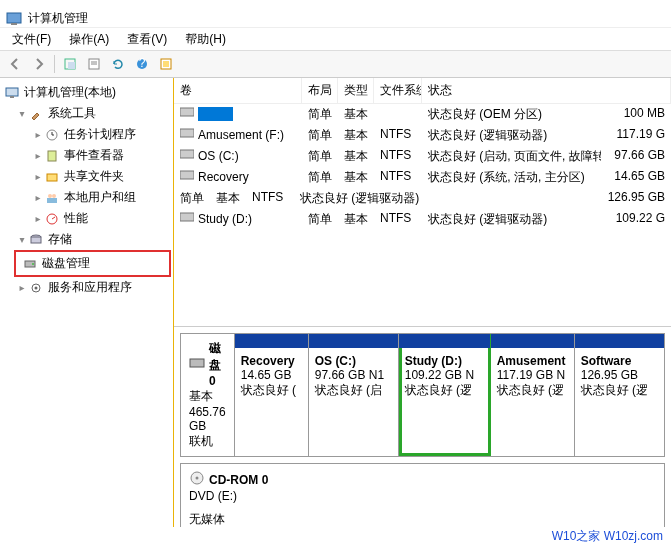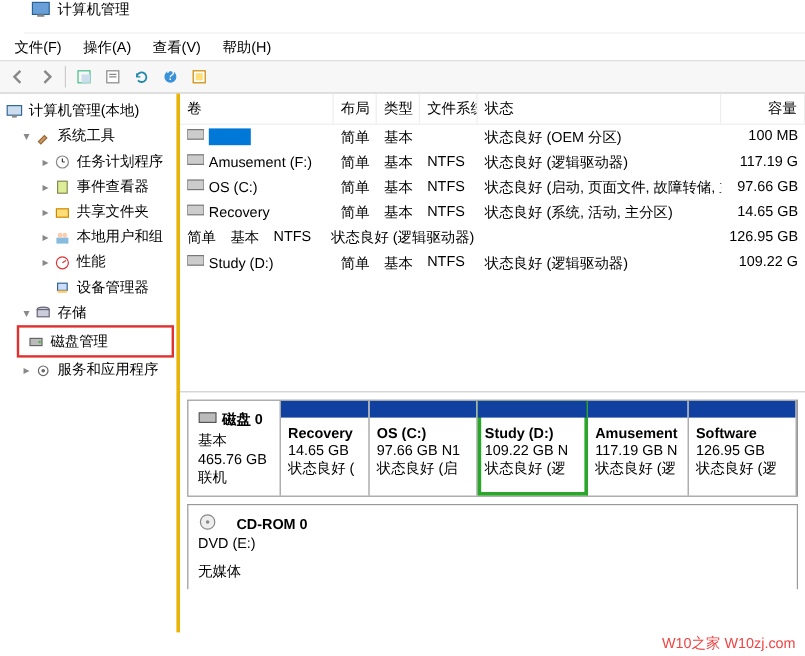--- a/index.html
+++ b/index.html
@@ -1,26 +1,26 @@
 <!DOCTYPE html>
 <html><head>
 <meta charset="utf-8">
 <style>
 * { margin: 0; padding: 0; box-sizing: border-box; font-family: "Microsoft YaHei", "SimSun", Arial, sans-serif; font-size: 12px; }
 body { background: #fff; width: 671px; height: 547px; overflow: hidden; position: relative; }
-.titlebar { height: 28px; display: flex; align-items: flex-start; padding: 0 6px; background: #fff; border-bottom: 1px solid #eee; margin-left: 20px; }
+.titlebar { height: 28px; display: flex; align-items: flex-end; padding: 0 6px; background: #fff; border-bottom: 1px solid #eee; }
 .app-icon { width: 16px; height: 16px; margin-right: 6px; display: inline-flex; }
 .app-icon svg { width: 16px; height: 16px; }
 .menubar { height: 22px; display: flex; align-items: flex-end; padding: 0 4px; gap: 2px; }
 .menubar span { padding: 2px 8px; cursor: default; }
 .toolbar { height: 28px; display: flex; align-items: center; padding: 2px 4px; gap: 2px; border-top: 1px solid #ddd; border-bottom: 1px solid #ccc; background: #f7f7f7; }
 .tb-btn { width: 22px; height: 22px; display: inline-flex; align-items: center; justify-content: center; border: 1px solid transparent; }
 .tb-sep { width: 1px; height: 18px; background: #ccc; margin: 0 2px; }
 .content { display: flex; height: calc(100% - 78px - 20px); }
-.sidebar { width: 150px; border-right: 3px solid #eab308; padding: 4px 2px; overflow: hidden; }
+.sidebar { width: 174px; border-right: 1px solid #eab308; padding: 4px 2px; overflow: hidden; }
 .tree-item { display: flex; align-items: center; padding: 2px 0; white-space: nowrap; cursor: default; }
 .tree-item .exp { width: 12px; text-align: center; color: #888; font-size: 10px; }
 .tree-item .ticon { width: 16px; height: 16px; margin-right: 4px; display: inline-flex; align-items: center; justify-content: center; }
 .tree-item.l0 { padding-left: 2px; }
 .tree-item.l1 { padding-left: 14px; }
 .tree-item.l2 { padding-left: 30px; }
 .highlight-box { border: 2px solid #e03030; padding: 1px 2px; margin-left: 12px; }
 .main { flex: 1; display: flex; flex-direction: column; overflow: hidden; }
 .vol-table { flex: 1; overflow: hidden; border-bottom: 1px solid #ccc; }
 .vt-head { display: flex; background: #fff; border-bottom: 1px solid #eee; }
@@ -36,21 +36,21 @@
 .col-cap { width: 70px; text-align: right; }
 .sel { background: #0078d7; color: #fff; display: inline-block; padding: 0 30px 0 2px; }
 .disk-panel { height: 200px; overflow: hidden; }
 .disk-row { display: flex; border: 1px solid #999; margin: 6px; }
 .disk-label { width: 118px; padding: 6px 8px; border-right: 1px solid #999; }
 .disk-parts { flex: 1; display: flex; }
 .part { border-right: 1px solid #999; padding: 4px 6px; overflow: hidden; white-space: nowrap; position: relative; }
 .part .topbar { position: absolute; top: 0; left: 0; right: 0; height: 14px; background: #1040a0; }
 .part .pcontent { margin-top: 16px; }
 .part.green-sel { outline: 3px solid #2aa62a; outline-offset: -3px; }
-.watermark { position: absolute; bottom: 2px; right: 8px; color: #ef4444; font-size: 12px; }
+.watermark { position: absolute; bottom: 2px; right: 8px; color: #1d4ed8; font-size: 12px; }
 </style>
 </head>
 <body>
 
 <div class="titlebar">
   <span class="app-icon">
     <svg viewBox="0 0 16 16">
         <rect x="1" y="2" width="14" height="10" fill="#6aa0d8" stroke="#27619a"></rect>
         <rect x="5" y="12" width="6" height="2" fill="#888"></rect>
       </svg>
@@ -173,30 +173,20 @@
     </div>
     <div class="tree-item l2">
       <span class="exp">▸</span>
       <span class="ticon">
           <svg width="14" height="14">
             <circle cx="7" cy="7" r="5" fill="none" stroke="#d33"></circle>
             <line x1="7" y1="7" x2="10" y2="5" stroke="#d33"></line>
           </svg>
         </span>
       <span>性能</span>
-    </div>
-    <div class="tree-item l2">
-      <span class="exp"> </span>
-      <span class="ticon">
-          <svg width="14" height="14">
-            <rect x="3" y="3" width="8" height="6" fill="#cdf" stroke="#369"></rect>
-            <rect x="3" y="9" width="8" height="2" fill="#fc6"></rect>
-          </svg>
-        </span>
-      <span>设备管理器</span>
     </div>
     <div class="tree-item l1">
       <span class="exp">▾</span>
       <span class="ticon">
           <svg width="14" height="14">
             <ellipse cx="7" cy="4" rx="5" ry="2" fill="#ccd" stroke="#667"></ellipse>
             <rect x="2" y="4" width="10" height="6" fill="#ccd" stroke="#667"></rect>
           </svg>
         </span>
       <span>存储</span>
@@ -225,21 +215,20 @@
   </div>
 
   <div class="main">
     <div class="vol-table">
       <div class="vt-head">
         <div class="col-vol">卷</div>
         <div class="col-lay">布局</div>
         <div class="col-typ">类型</div>
         <div class="col-fs">文件系统</div>
         <div class="col-stat">状态</div>
-        <div class="col-cap">容量</div>
       </div>
       <div id="vol-body">
           <div class="vt-row">
             <div class="col-vol"><span class="vicon">
                 <svg width="14" height="12">
                   <rect x="0" y="2" width="14" height="8" fill="#ccc" stroke="#777"></rect>
                 </svg>
               </span><span class="sel">&nbsp;</span></div>
             <div class="col-lay">简单</div>
             <div class="col-typ">基本</div>
@@ -337,21 +326,21 @@
             </div>
             <div class="part" style="width: 90px;">
               <div class="topbar"></div>
               <div class="pcontent"><b>Software</b><br>126.95 GB<br>状态良好 (逻</div>
             </div>
           </div>
       </div>
 
       <div class="disk-row" style="border-bottom:none">
         <div class="disk-label" style="border-right:none">
-          <div style="display:flex;align-items:center;gap:16px">
+          <div style="display:flex;align-items:center;gap:4px">
             <span><svg width="16" height="16">
                   <circle cx="8" cy="8" r="6" fill="#eee" stroke="#888"></circle>
                   <circle cx="8" cy="8" r="1.5" fill="#888"></circle>
                 </svg></span>
             <b>CD-ROM 0</b>
           </div>
           <div>DVD (E:)</div>
           <div style="height:8px"></div>
           <div>无媒体</div>
         </div>

